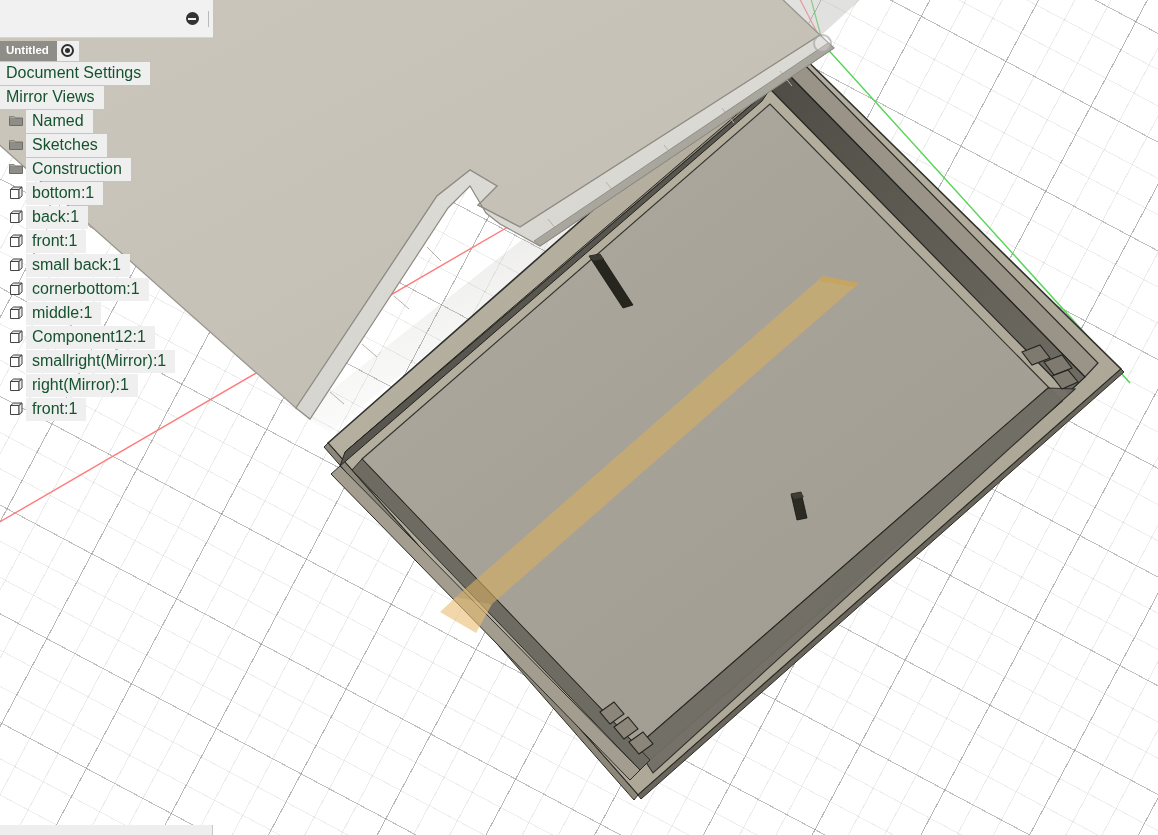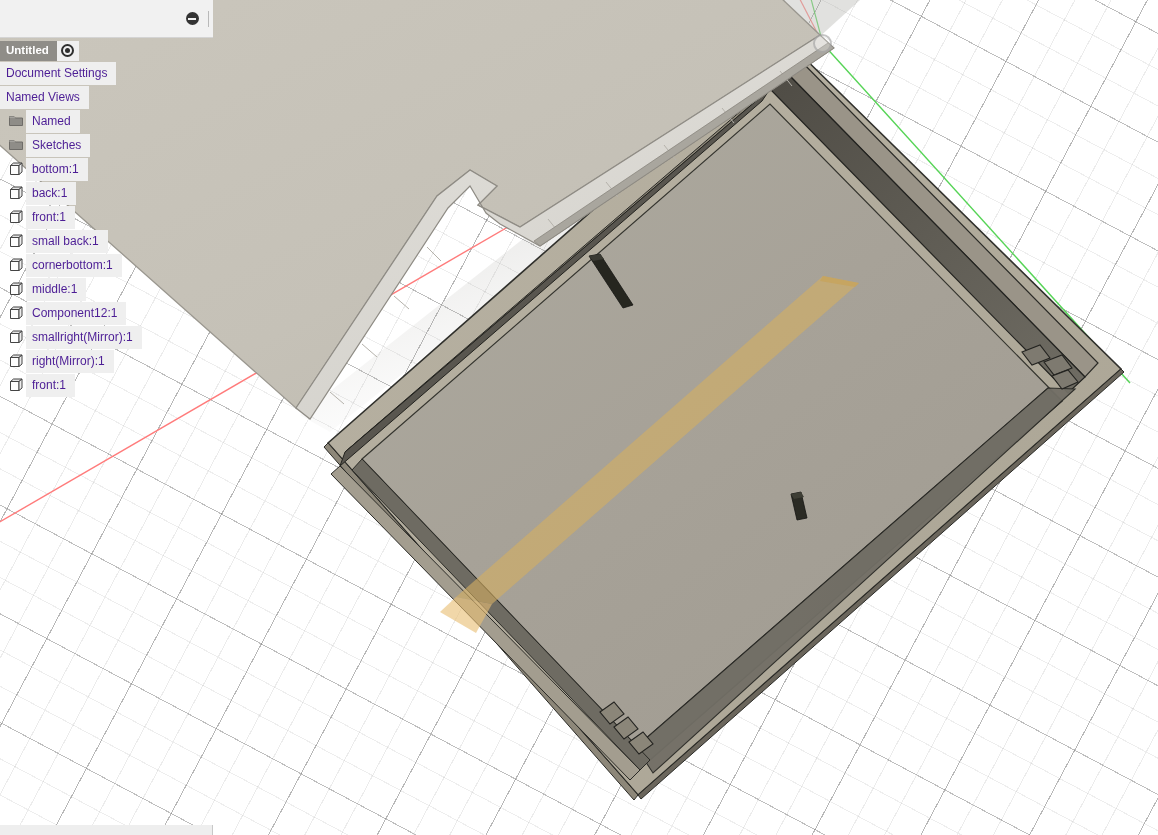--- a/index.html
+++ b/index.html
@@ -117,22 +117,22 @@
     border: 2px solid #2e2e2e;
     display: flex; align-items: center; justify-content: center;
   }
   .ring::after {
     content: ""; width: 5px; height: 5px; border-radius: 50%; background: #2e2e2e;
   }
 
   .tree-row {
     display: flex; align-items: center;
     height: 24px;
-    font-size: 12px;
-    color: #4c1d95;
+    font-size: 16px;
+    color: #14532d;
     white-space: nowrap;
     cursor: default;
   }
   .tree-row .pill {
     background: #efefef;
     padding: 4px 9px 5px 6px;
     line-height: 14px;
   }
   .tree-row.level0 { padding-left: 0px; }
   .tree-row.level1 { padding-left: 8px; }
@@ -329,21 +329,21 @@
       <div class="doc-toggle">
         <div class="ring"></div>
       </div>
     </div>
 
     <div id="tree-items">
         <div class="tree-row level0">
           <span class="pill">Document Settings</span>
         </div>
         <div class="tree-row level0">
-          <span class="pill">Named Views</span>
+          <span class="pill">Mirror Views</span>
         </div>
         <div class="tree-row level1">
           <span class="ico">
             <svg width="16" height="16" viewBox="0 0 16 16">
               <path d="M1.5 3.5 L6 3.5 L7.4 5 L14.5 5 L14.5 12.5 L1.5 12.5 Z" fill="#8f8d88" stroke="#6e6c68" stroke-width="1"></path>
               <path d="M1.5 3.5 L6 3.5 L7.4 5 L1.5 5 Z" fill="#a5a39e"></path>
             </svg>
           </span>
           <span class="pill">Named</span>
         </div>
@@ -352,20 +352,29 @@
             <svg width="16" height="16" viewBox="0 0 16 16">
               <path d="M1.5 3.5 L6 3.5 L7.4 5 L14.5 5 L14.5 12.5 L1.5 12.5 Z" fill="#8f8d88" stroke="#6e6c68" stroke-width="1"></path>
               <path d="M1.5 3.5 L6 3.5 L7.4 5 L1.5 5 Z" fill="#a5a39e"></path>
             </svg>
           </span>
           <span class="pill">Sketches</span>
         </div>
         <div class="tree-row level1">
           <span class="ico">
             <svg width="16" height="16" viewBox="0 0 16 16">
+              <path d="M1.5 3.5 L6 3.5 L7.4 5 L14.5 5 L14.5 12.5 L1.5 12.5 Z" fill="#8f8d88" stroke="#6e6c68" stroke-width="1"></path>
+              <path d="M1.5 3.5 L6 3.5 L7.4 5 L1.5 5 Z" fill="#a5a39e"></path>
+            </svg>
+          </span>
+          <span class="pill">Construction</span>
+        </div>
+        <div class="tree-row level1">
+          <span class="ico">
+            <svg width="16" height="16" viewBox="0 0 16 16">
               <path d="M2.5 4.5 L11 4.5 L11 13.5 L2.5 13.5 Z" fill="#fdfdfd" stroke="#444" stroke-width="1"></path>
               <path d="M2.5 4.5 L5.5 2.0 L14 2.0 L11 4.5 Z" fill="#e2e2e2" stroke="#444" stroke-width="1"></path>
               <path d="M11 4.5 L14 2.0 L14 11.0 L11 13.5 Z" fill="#ededed" stroke="#444" stroke-width="1"></path>
             </svg>
           </span>
           <span class="pill">bottom:1</span>
         </div>
         <div class="tree-row level1">
           <span class="ico">
             <svg width="16" height="16" viewBox="0 0 16 16">

